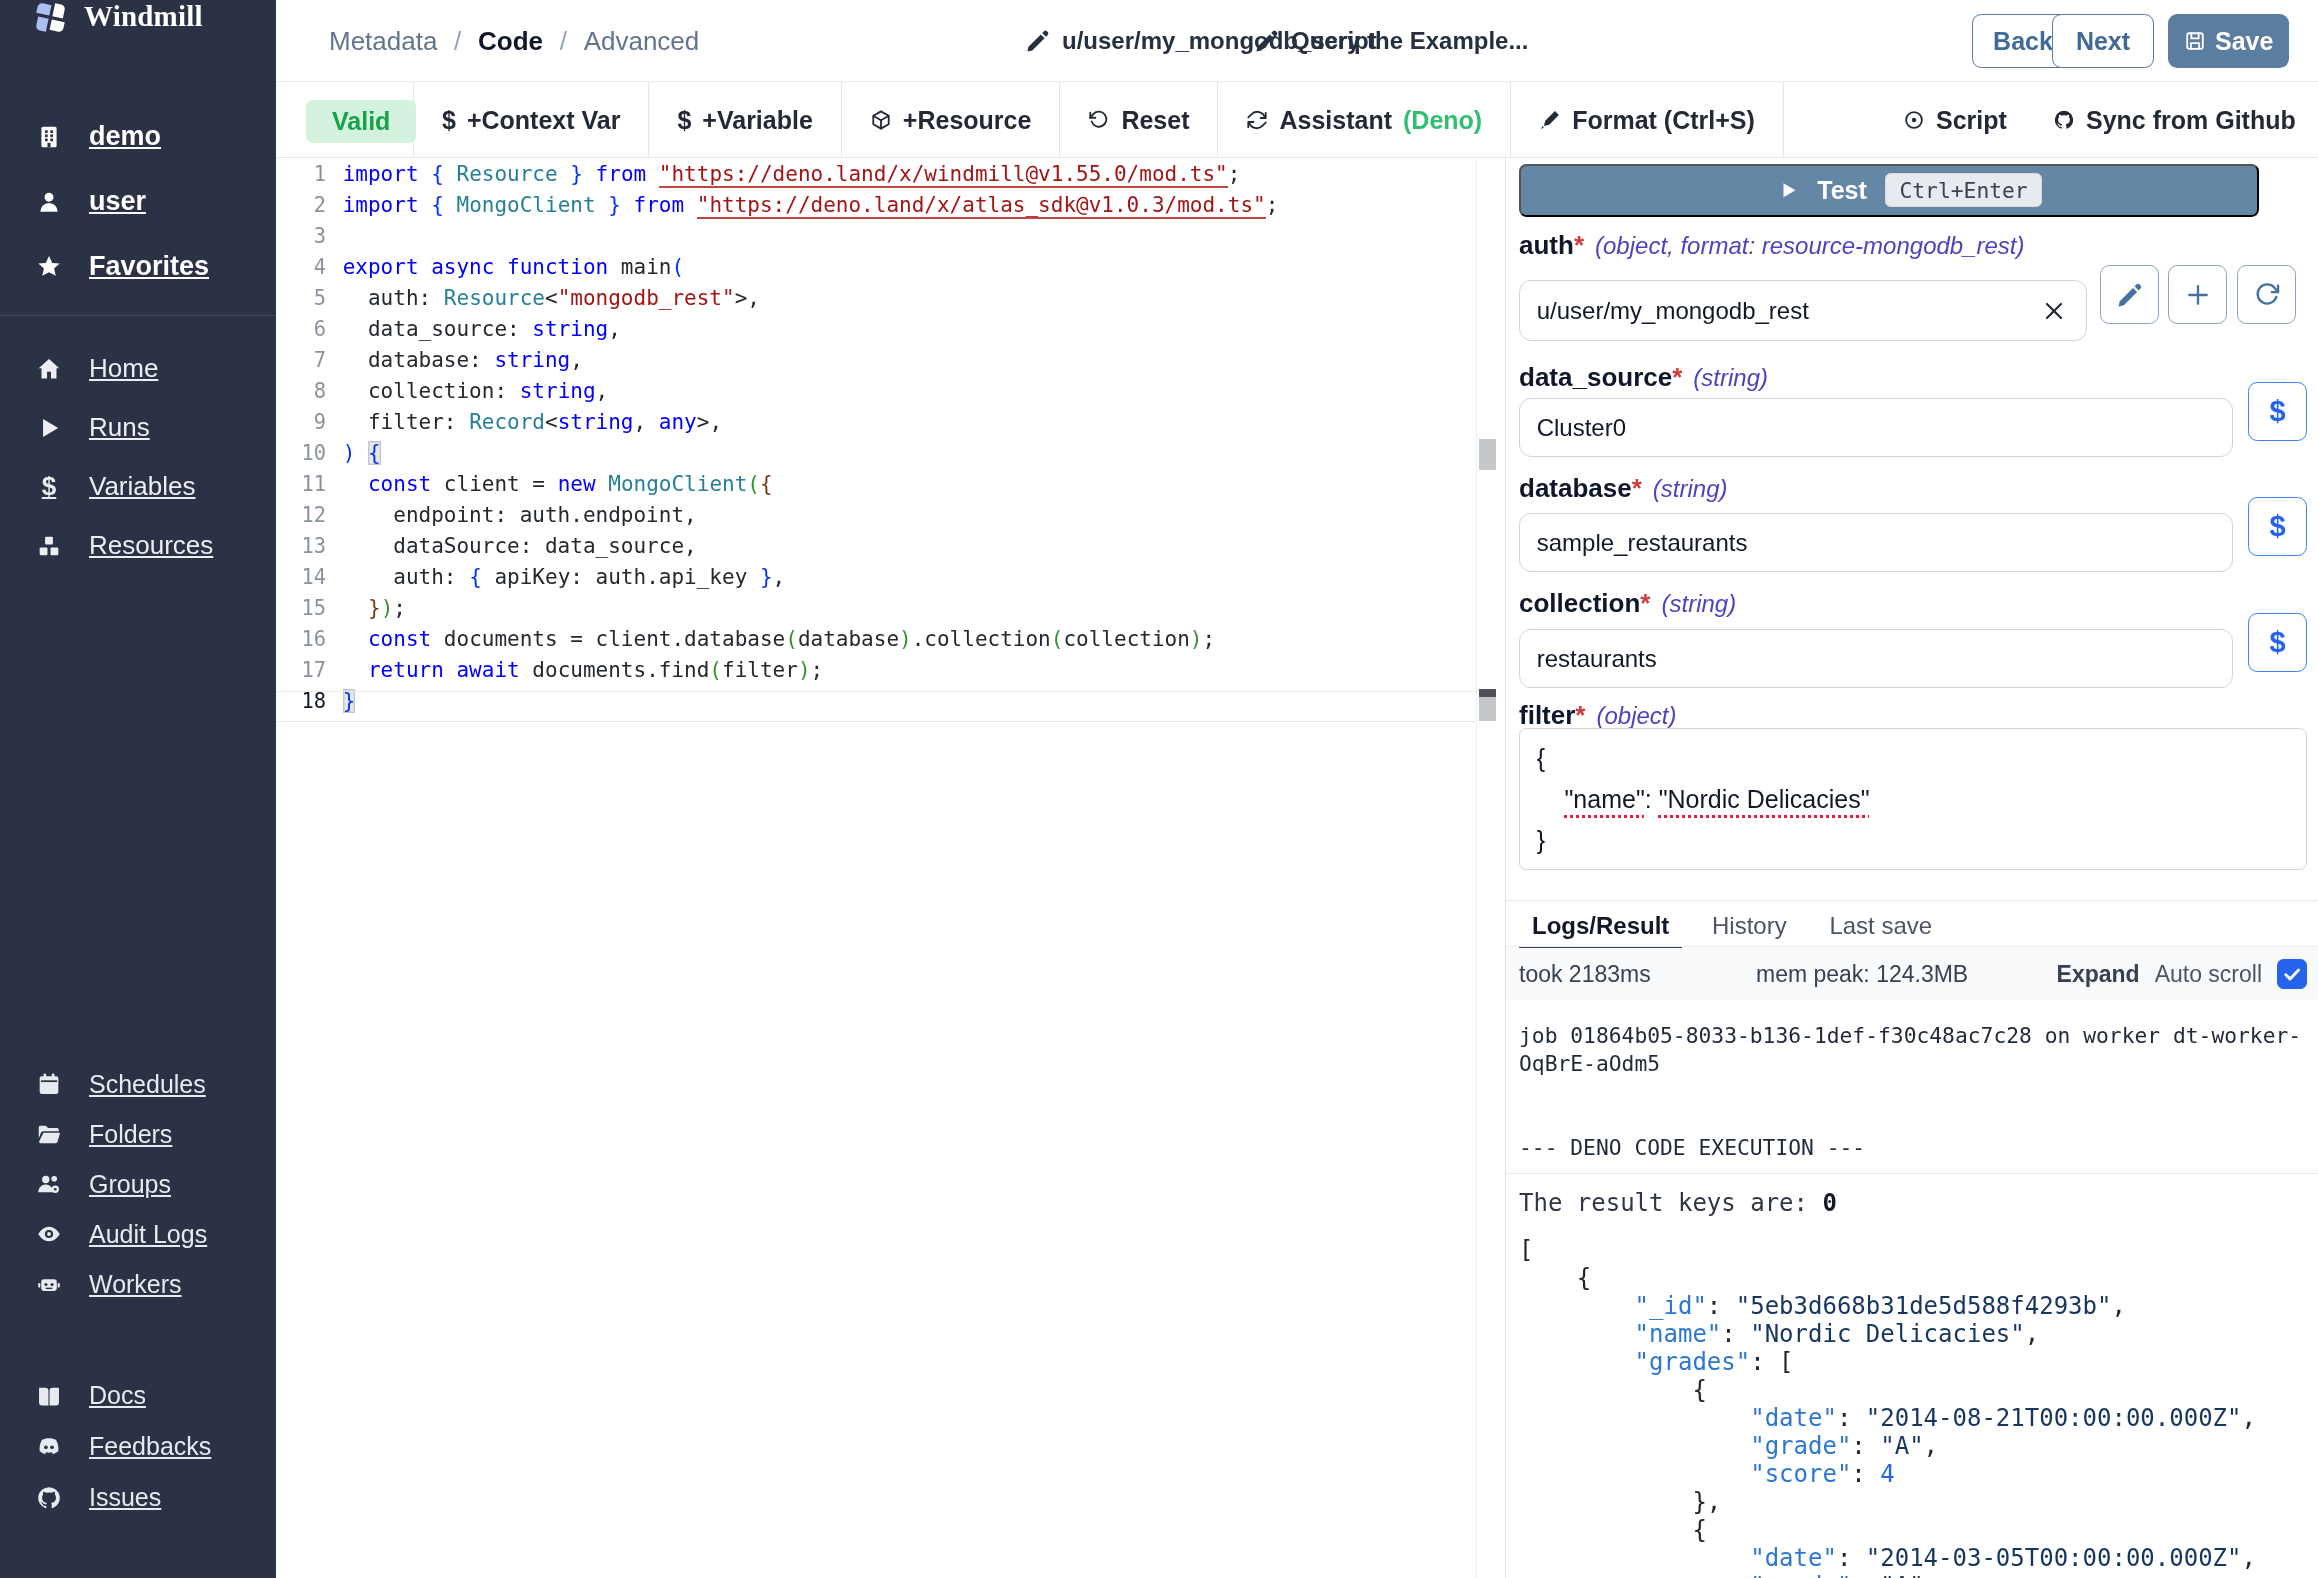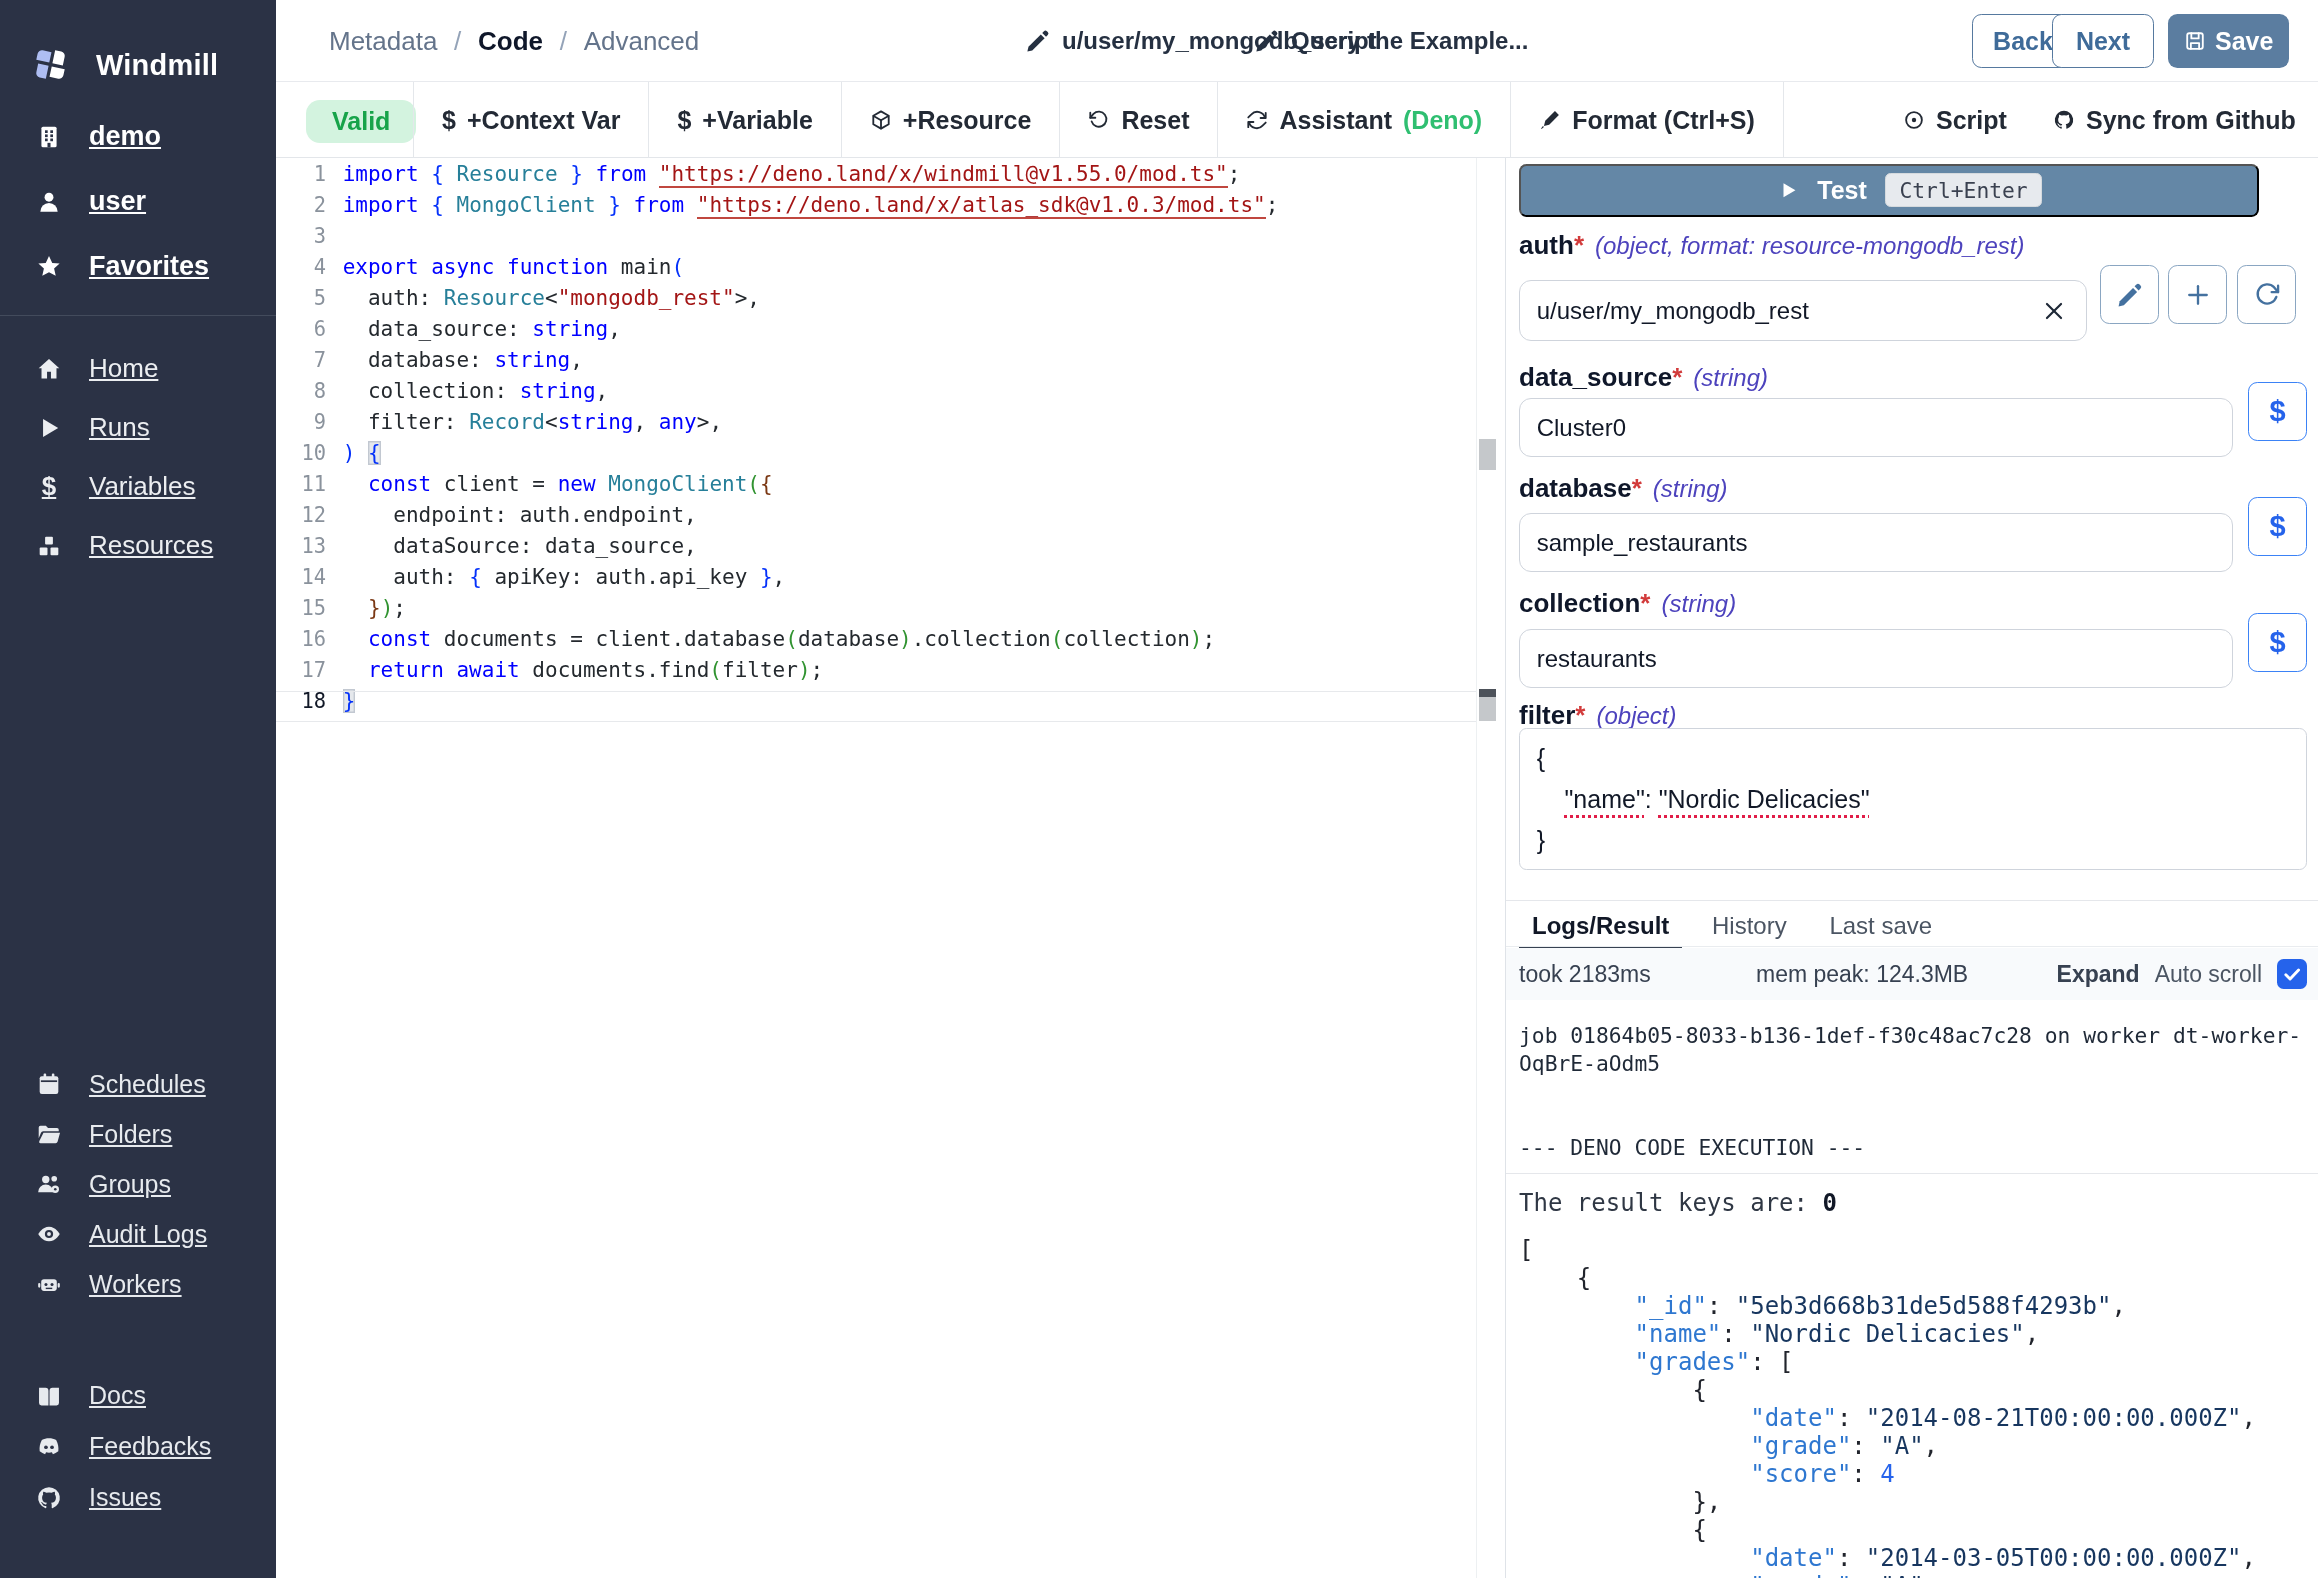--- a/index.html
+++ b/index.html
@@ -7,21 +7,21 @@
   .app{position:relative;width:2319px;height:1579px;overflow:hidden;
        font-family:"Liberation Sans",sans-serif;color:#1f2937;background:#fff;}
   svg{display:block;}
   .i{width:26px;height:26px;}
   .i24{width:22px;height:22px;}.i22{width:20.4px;height:20.4px;}.i30{width:28px;height:28px;}
   .i36{width:35px;height:35px;}
   .gly{font-weight:700;}
 
   
   .sidebar{position:absolute;left:0;top:0;width:276px;height:1579px;background:var(--sidebar-bg,#2b3245);color:#fff;}
-  .brand{position:absolute;left:0;top:0;width:100%;height:82px;display:flex;align-items:flex-end;padding-left:33px;gap:28px;}
+  .brand{position:absolute;left:0;top:0;width:100%;height:82px;display:flex;align-items:flex-start;padding-left:33px;gap:16px;font-family:Liberation Serif, serif;}
   .brand-label{font-size:29px;font-weight:800;letter-spacing:0.2px;}
   .sgroup{position:absolute;left:0;width:100%;}
   .g-workspace{top:104px;}
   .g-nav{top:339px;}
   .g-admin{top:1059px;}
   .g-footer{top:1370px;}
   .srow{display:flex;align-items:center;gap:24px;padding-left:33px;cursor:pointer;text-decoration:underline;}
   .g-workspace .srow{height:65px;font-size:27px;font-weight:700;color:#fff;}
   .g-nav .srow{height:59px;font-size:26px;font-weight:400;color:#eceef1;}
   .g-admin .srow,.g-footer .srow{height:50px;font-size:25px;font-weight:400;color:#e7eaee;}
@@ -41,21 +41,21 @@
   .ed-summary{left:978px;}
   .btn{display:flex;align-items:center;justify-content:center;gap:9.3px;border-radius:9.3px;
        font-size:25px;font-weight:700;cursor:pointer;user-select:none;}
   .btn-outline{position:absolute;top:14px;height:54px;background:#fff;border:1.9px solid #56799f;color:#3f6b99;}
   .btn-back{left:1660px;width:102px;margin-left:36px;}
   .btn-next{left:1776px;width:102px;}
   .btn-save{position:absolute;top:14px;left:1892px;width:121px;height:54px;background:var(--accent-slate,#5b7da0);color:#fff;border:none;}
 
   
   .toolbar{position:absolute;left:276px;top:82px;width:2043px;height:76px;background:#fff;border-bottom:1.4px solid #e3e6ea;}
-  .valid-pill{position:absolute;left:30px;top:17.6px;height:43px;padding:0 26px;border-radius:14px;
+  .valid-pill{position:absolute;left:30px;top:17.6px;height:43px;padding:0 26px;border-radius:7px;
               background:var(--valid-bg,#d3f3df);color:var(--valid-fg,#17a34a);
               display:flex;align-items:center;font-size:25px;font-weight:700;}
   .tb-items{position:absolute;left:137px;top:0;height:76px;display:flex;}
   .tb-item{display:flex;align-items:center;gap:11px;padding:0 28px;border-left:1.4px solid #e4e7eb;
            font-size:25px;font-weight:600;color:#232a35;cursor:pointer;white-space:nowrap;}
   .tb-item:last-child{border-right:1.4px solid #e4e7eb;}
   .tb-suffix{color:var(--deno-green,#2fbf71);}
   .tb-right-item{position:absolute;top:0;height:76px;display:flex;align-items:center;gap:11px;
                  font-size:25px;font-weight:600;color:#232a35;cursor:pointer;}
   .tb-script{left:1627px;}

